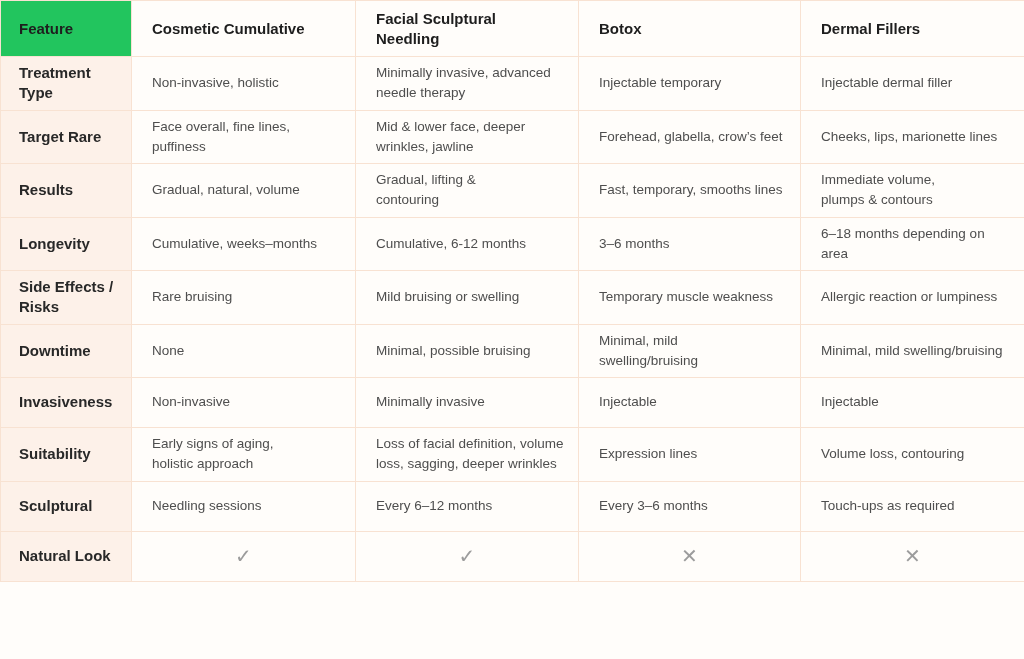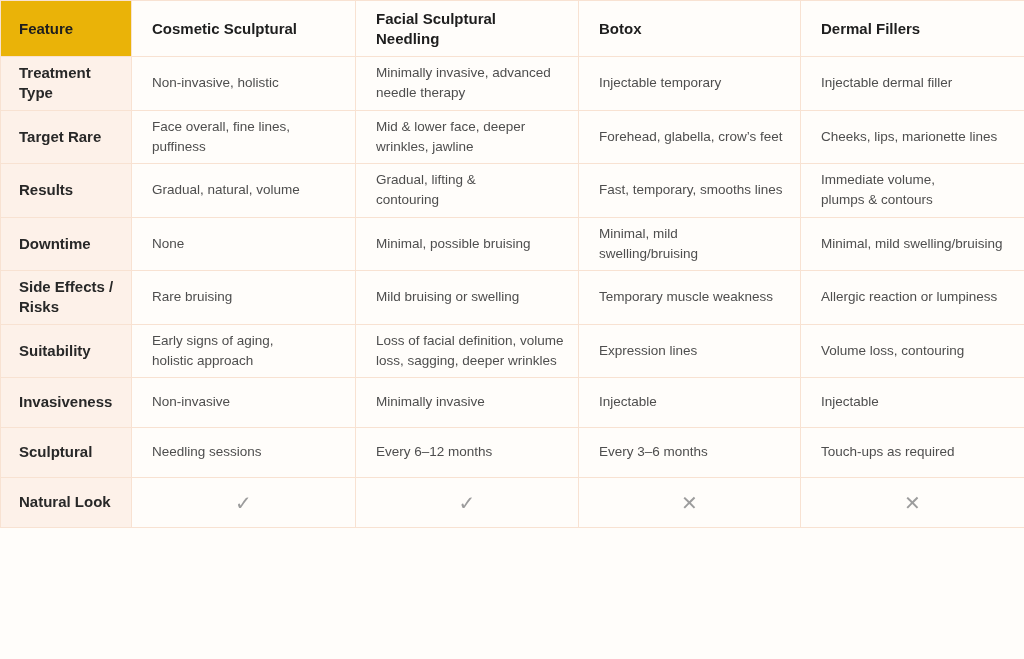--- a/index.html
+++ b/index.html
@@ -33,21 +33,21 @@
   thead tr { height: 51px; }
   thead th {
     background: #fffdfa;
     color: #1e1e1e;
     font-size: 15px;
     font-weight: 700;
     padding: 8px 12px 8px 20px;
     line-height: 1.3;
   }
   thead th.feature-col {
-    background: #eab308;
+    background: #22c55e;
     padding-left: 18px;
     margin-top: 40px;
   }
   
   tbody tr { height: 50px; }
   tbody th.feature-cell {
     background: #fdf1e9;
     color: #282828;
     font-size: 15px;
     font-weight: 700;
@@ -81,21 +81,21 @@
     <colgroup>
       <col style="width:131px">
       <col style="width:224px">
       <col style="width:223px">
       <col style="width:222px">
       <col style="width:224px">
     </colgroup>
     <thead>
       <tr>
         <th class="feature-col">Feature</th>
-        <th>Cosmetic Sculptural</th>
+        <th>Cosmetic Cumulative</th>
         <th>Facial Sculptural
 Needling</th>
         <th>Botox</th>
         <th>Dermal Fillers</th>
       </tr>
     </thead>
     <tbody>
         <tr>
           <th class="feature-cell">Treatment
 Type</th>
@@ -117,50 +117,57 @@
         <tr>
           <th class="feature-cell">Results</th>
           <td class="data-cell">Gradual, natural, volume</td>
           <td class="data-cell">Gradual, lifting &amp;
 contouring</td>
           <td class="data-cell">Fast, temporary, smooths lines</td>
           <td class="data-cell">Immediate volume,
 plumps &amp; contours</td>
         </tr>
         <tr>
-          <th class="feature-cell">Downtime</th>
-          <td class="data-cell">None</td>
-          <td class="data-cell">Minimal, possible bruising</td>
-          <td class="data-cell">Minimal, mild
-swelling/bruising</td>
-          <td class="data-cell">Minimal, mild swelling/bruising</td>
+          <th class="feature-cell">Longevity</th>
+          <td class="data-cell">Cumulative, weeks–months</td>
+          <td class="data-cell">Cumulative, 6-12 months</td>
+          <td class="data-cell">3–6 months</td>
+          <td class="data-cell">6–18 months depending on area</td>
         </tr>
         <tr>
           <th class="feature-cell">Side Effects /
 Risks</th>
           <td class="data-cell">Rare bruising</td>
           <td class="data-cell">Mild bruising or swelling</td>
           <td class="data-cell">Temporary muscle weakness</td>
           <td class="data-cell">Allergic reaction or lumpiness</td>
         </tr>
         <tr>
+          <th class="feature-cell">Downtime</th>
+          <td class="data-cell">None</td>
+          <td class="data-cell">Minimal, possible bruising</td>
+          <td class="data-cell">Minimal, mild
+swelling/bruising</td>
+          <td class="data-cell">Minimal, mild swelling/bruising</td>
+        </tr>
+        <tr>
+          <th class="feature-cell">Invasiveness</th>
+          <td class="data-cell">Non-invasive</td>
+          <td class="data-cell">Minimally invasive</td>
+          <td class="data-cell">Injectable</td>
+          <td class="data-cell">Injectable</td>
+        </tr>
+        <tr>
           <th class="feature-cell">Suitability</th>
           <td class="data-cell">Early signs of aging,
 holistic approach</td>
           <td class="data-cell">Loss of facial definition, volume
 loss, sagging, deeper wrinkles</td>
           <td class="data-cell">Expression lines</td>
           <td class="data-cell">Volume loss, contouring</td>
-        </tr>
-        <tr>
-          <th class="feature-cell">Invasiveness</th>
-          <td class="data-cell">Non-invasive</td>
-          <td class="data-cell">Minimally invasive</td>
-          <td class="data-cell">Injectable</td>
-          <td class="data-cell">Injectable</td>
         </tr>
         <tr>
           <th class="feature-cell">Sculptural</th>
           <td class="data-cell">Needling sessions</td>
           <td class="data-cell">Every 6–12 months</td>
           <td class="data-cell">Every 3–6 months</td>
           <td class="data-cell">Touch-ups as required</td>
         </tr>
         <tr>
           <th class="feature-cell">Natural Look</th>

